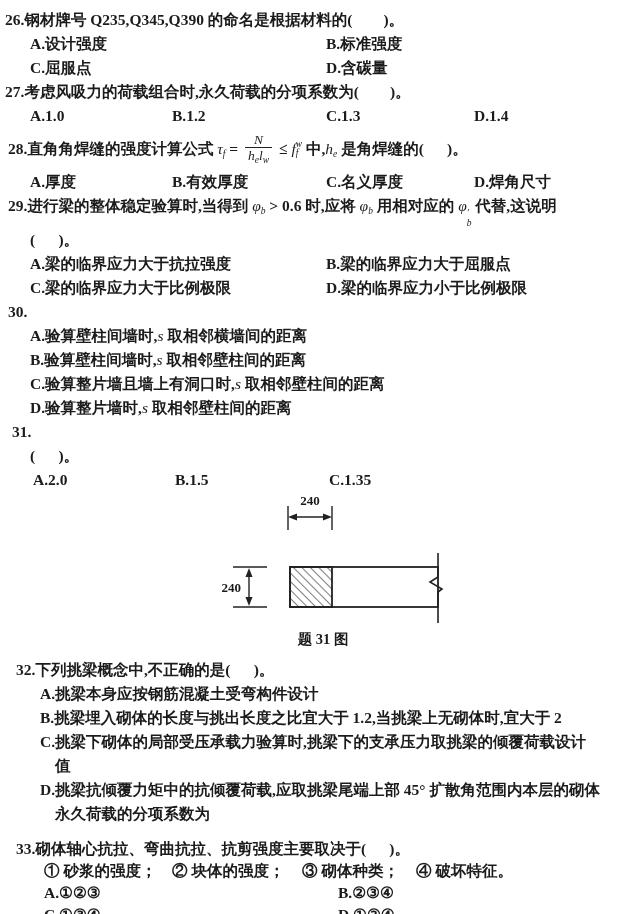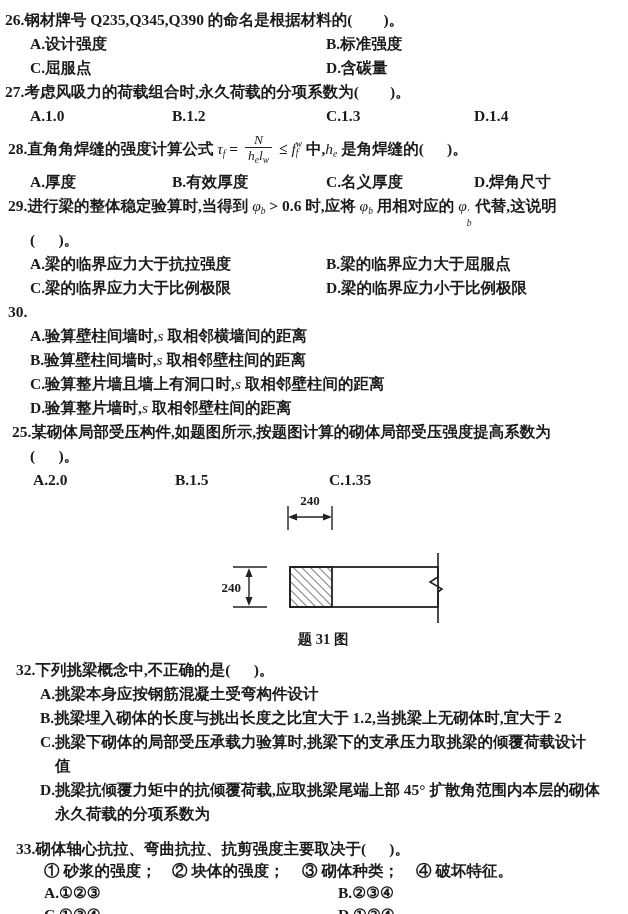--- a/index.html
+++ b/index.html
@@ -116,21 +116,21 @@
     <div class="opts-1">
       <div class="opt"><span>A.验算壁柱间墙时,</span><span class="m">s</span><span> 取相邻横墙间的距离</span></div>
       <div class="opt"><span>B.验算壁柱间墙时,</span><span class="m">s</span><span> 取相邻壁柱间的距离</span></div>
       <div class="opt"><span>C.验算整片墙且墙上有洞口时,</span><span class="m">s</span><span> 取相邻壁柱间的距离</span></div>
       <div class="opt"><span>D.验算整片墙时,</span><span class="m">s</span><span> 取相邻壁柱间的距离</span></div>
     </div>
   </div>
 
   <div>
     <div class="row stem ml7">
-      <span class="qnum">25.</span><span class="qtext">某砌体局部受压构件,如题图所示,按题图计算的砌体局部受压强度提高系数为</span>
+      <span class="qnum">31.</span>
     </div>
     <div class="row opts-1">(      )。</div>
     <div class="opts-4 q31-opts">
       <span class="opt">A.2.0</span>
       <span class="opt">B.1.5</span>
       <span class="opt">C.1.35</span>
     </div>
   </div>
 
   <div class="figure-wrap">

